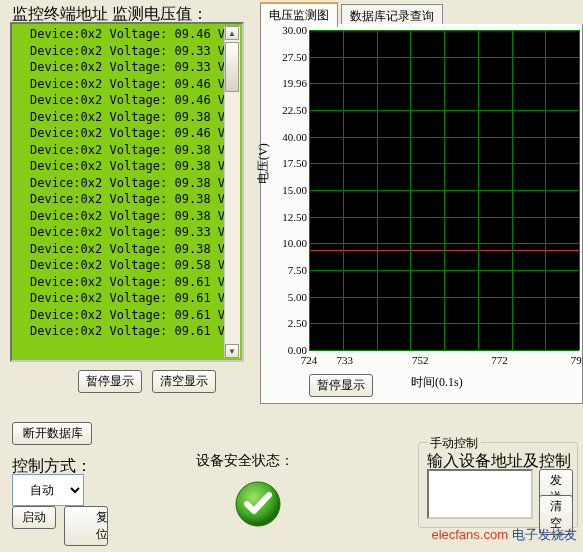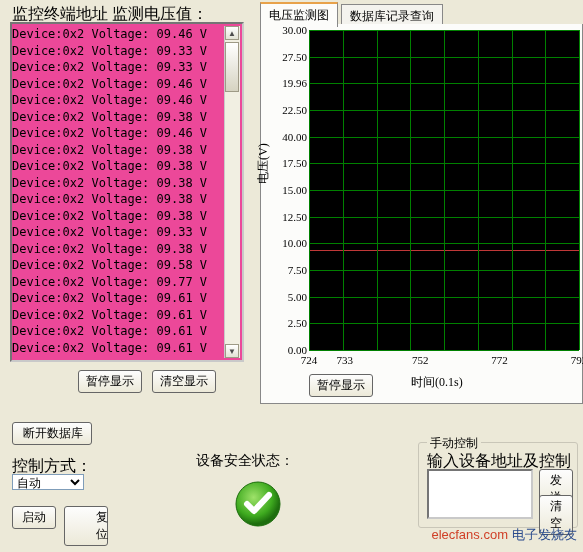--- a/index.html
+++ b/index.html
@@ -17,23 +17,23 @@
     font-size: 16px;
     color: #000;
     position: absolute;
   }
   .log-box {
     position: absolute;
     left: 10px;
     top: 22px;
     width: 234px;
     height: 340px;
-    background: #ec4899;
+    background: #84cc16;
     border: 2px inset #c9c9c9;
-    padding: 2px 0;
+    padding: 2px 18px;
     overflow: hidden;
   }
   .log-line {
     font-family: "SimSun", monospace;
     font-size: 12px;
     white-space: pre;
     line-height: 16.5px;
   }
   .scrollbar {
     position: absolute;
@@ -169,21 +169,22 @@
     background: #ece9d8;
     padding: 0 3px;
     font-size: 12px;
   }
   select.combo {
     position:absolute;
     font-family:inherit;
     font-size:12px;
     border:1px solid #7f9db9;
     background:#fff;
-    height:16px;
+    height:32px;
+    text-align:center;
   }
   textarea.cmd-box {
     position:absolute;
     font-family:inherit;
     font-size:12px;
     border:2px inset #c9c9c9;
     background:#fff;
     resize:none;
   }
   .status-icon {
@@ -214,21 +215,20 @@
       <div class="log-line">Device:0x2 Voltage: 09.38 V</div>
       <div class="log-line">Device:0x2 Voltage: 09.46 V</div>
       <div class="log-line">Device:0x2 Voltage: 09.38 V</div>
       <div class="log-line">Device:0x2 Voltage: 09.38 V</div>
       <div class="log-line">Device:0x2 Voltage: 09.38 V</div>
       <div class="log-line">Device:0x2 Voltage: 09.38 V</div>
       <div class="log-line">Device:0x2 Voltage: 09.38 V</div>
       <div class="log-line">Device:0x2 Voltage: 09.33 V</div>
       <div class="log-line">Device:0x2 Voltage: 09.38 V</div>
       <div class="log-line">Device:0x2 Voltage: 09.58 V</div>
-      <div class="log-line">Device:0x2 Voltage: 09.77 V</div>
       <div class="log-line">Device:0x2 Voltage: 09.61 V</div>
       <div class="log-line">Device:0x2 Voltage: 09.61 V</div>
       <div class="log-line">Device:0x2 Voltage: 09.61 V</div>
       <div class="log-line">Device:0x2 Voltage: 09.61 V</div>
     </div>
   <div class="scrollbar">
     <div class="scroll-arrow up">▲</div>
     <div class="scroll-thumb"></div>
     <div class="scroll-arrow down">▼</div>
   </div>

